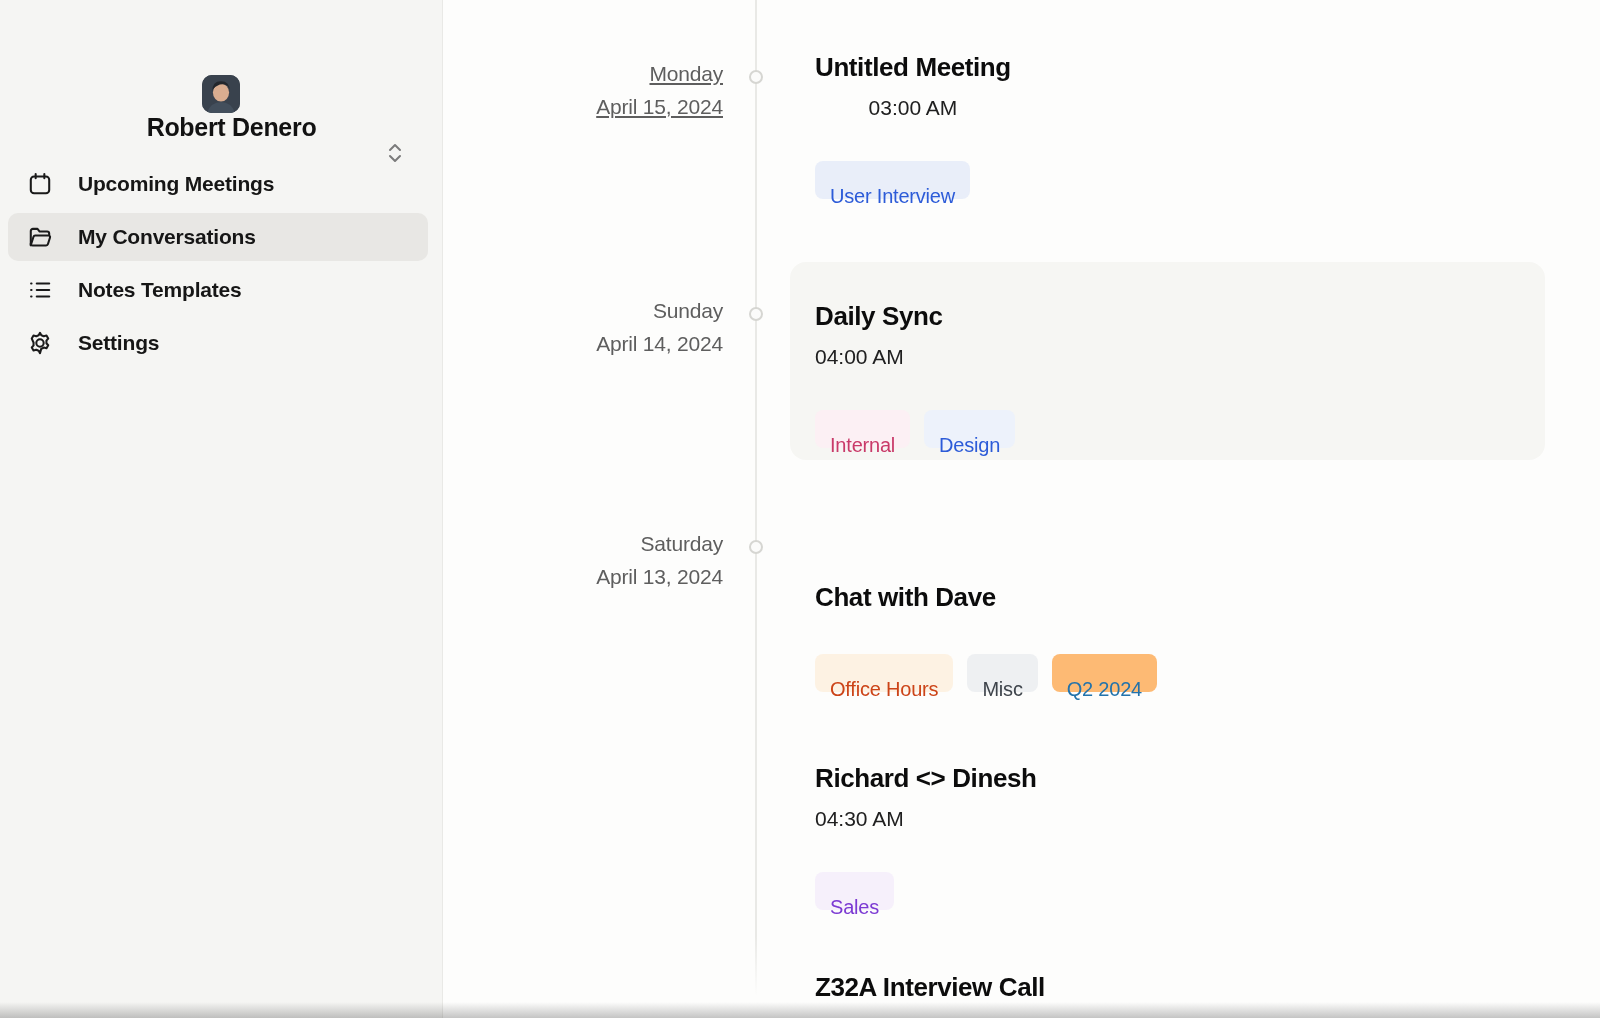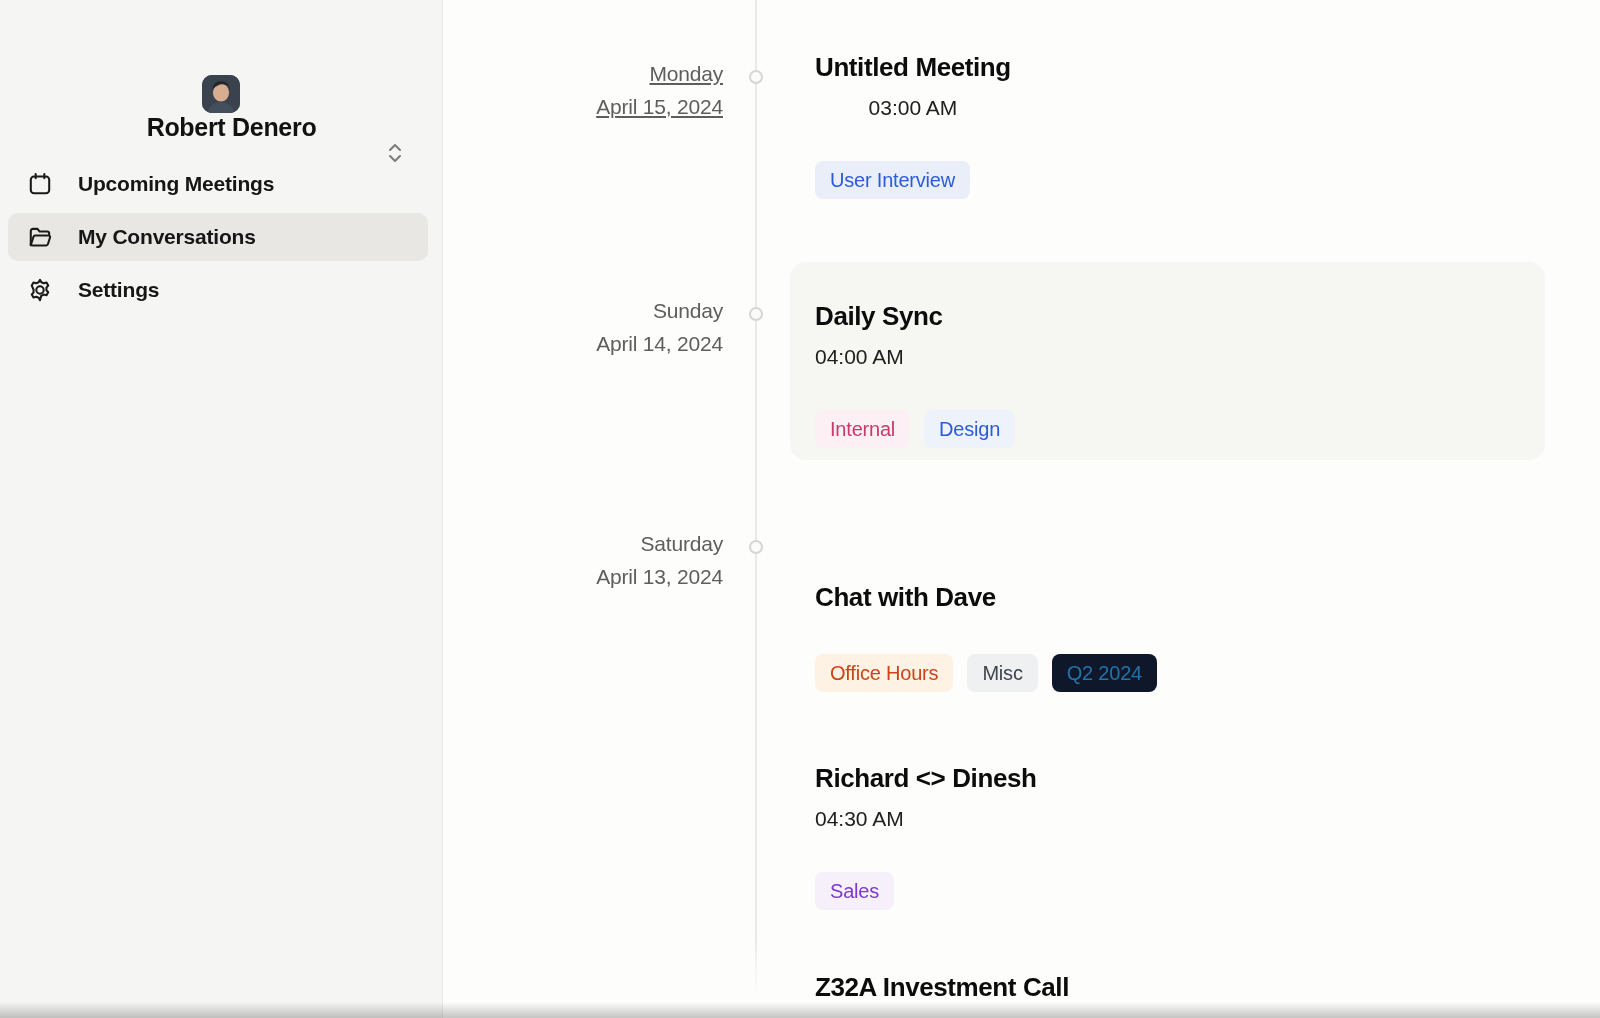--- a/index.html
+++ b/index.html
@@ -98,31 +98,31 @@
     letter-spacing: -0.4px; color: #0c0c0c;
     line-height: 32px; white-space: nowrap;
   }
   .meeting-time {
     margin-top: 13px;
     font-size: 21px; color: #202020; line-height: 24px;
   }
   .tag-row { margin-top: 41px; display: flex; gap: 14px; }
   .tag {
     height: 38px; line-height: 38px;
-    padding: 0 15px; border-radius: 8px;
+    padding: 16px 15px; border-radius: 8px;
     font-size: 20px; font-weight: 500;
     letter-spacing: -0.2px; white-space: nowrap;
     cursor: pointer;
   }
   .tag-blue   { color: #2c5bd8; background: #e9eef9; }
   .tag-pink   { color: #c93a69; background: #fcf0f4; }
   .tag-blue-on-card { color: #2c5bd8; background: #edf2fb; }
   .tag-orange { color: #cc4418; background: #fdf2e3; }
   .tag-gray   { color: #3e444b; background: #eef0f2; }
-  .tag-cyan   { color: #2373ab; background: #0f172a; }
+  .tag-cyan   { color: #2373ab; background: #fdba74; }
   .tag-purple { color: #7c3ad3; background: #f6f0fb; }
 
   .vignette {
     position: absolute; left: 0; bottom: 0; width: 100%; height: 16px;
     background: linear-gradient(to bottom, rgba(50,50,50,0) 0%, rgba(50,50,50,0.28) 100%);
     pointer-events: none;
   }
 </style>
 </head>
 <body>
@@ -165,20 +165,33 @@
       <div class="nav-item active">
         <span class="nav-icon">
           <svg viewBox="0 0 24 24" fill="none" stroke="#1a1a1a" stroke-width="1.9" stroke-linecap="round" stroke-linejoin="round">
             <path d="M3.5 19.5 V6.5 a2 2 0 0 1 2-2 h4.2 l2 2.5 h6.8 a2 2 0 0 1 2 2 v1"></path>
             <path d="M3.5 19.5 L6 11.8 a1.6 1.6 0 0 1 1.5-1.1 h12.4 a1.4 1.4 0 0 1 1.35 1.8 l-1.9 6 a1.8 1.8 0 0 1-1.7 1.3 H5.3 a1.8 1.8 0 0 1-1.8-1.8 Z"></path>
           </svg>
         </span>
         <span class="nav-label">My Conversations</span>
       </div>
 
+      <div class="nav-item">
+        <span class="nav-icon">
+          <svg viewBox="0 0 24 24" fill="none" stroke="#1a1a1a" stroke-width="1.9" stroke-linecap="round" stroke-linejoin="round">
+            <line x1="9" y1="6" x2="20.5" y2="6"></line>
+            <line x1="9" y1="12" x2="20.5" y2="12"></line>
+            <line x1="9" y1="18" x2="20.5" y2="18"></line>
+            <line x1="3.8" y1="6" x2="4.2" y2="6"></line>
+            <line x1="3.8" y1="12" x2="4.2" y2="12"></line>
+            <line x1="3.8" y1="18" x2="4.2" y2="18"></line>
+          </svg>
+        </span>
+        <span class="nav-label">Notes Templates</span>
+      </div>
 
       <div class="nav-item">
         <span class="nav-icon">
           <svg viewBox="0 0 24 24" fill="none" stroke="#1a1a1a" stroke-width="1.9" stroke-linecap="round" stroke-linejoin="round">
             <circle cx="12" cy="12" r="3.4"></circle>
             <path d="M12 2.6 l1.2 2.2 a7.6 7.6 0 0 1 2.3 1 l2.5-.7 1.6 2.8 -1.7 1.9 a7.6 7.6 0 0 1 0 2.4 l1.7 1.9 -1.6 2.8 -2.5-.7 a7.6 7.6 0 0 1-2.3 1 L12 21.4 l-1.2-2.2 a7.6 7.6 0 0 1-2.3-1 l-2.5.7 -1.6-2.8 1.7-1.9 a7.6 7.6 0 0 1 0-2.4 L4.4 7.9 6 5.1 l2.5.7 a7.6 7.6 0 0 1 2.3-1 Z"></path>
           </svg>
         </span>
         <span class="nav-label">Settings</span>
       </div>
@@ -236,19 +249,19 @@
 
     <article class="meeting m-4">
       <h2 class="meeting-title">Richard &lt;&gt; Dinesh</h2>
       <div class="meeting-time">04:30 AM</div>
       <div class="tag-row">
         <span class="tag tag-purple">Sales</span>
       </div>
     </article>
 
     <article class="meeting m-5">
-      <h2 class="meeting-title">Z32A Investment Call</h2>
+      <h2 class="meeting-title">Z32A Interview Call</h2>
     </article>
 
   </main>
 
   <div class="vignette"></div>
 </div>
 
 </body></html>

